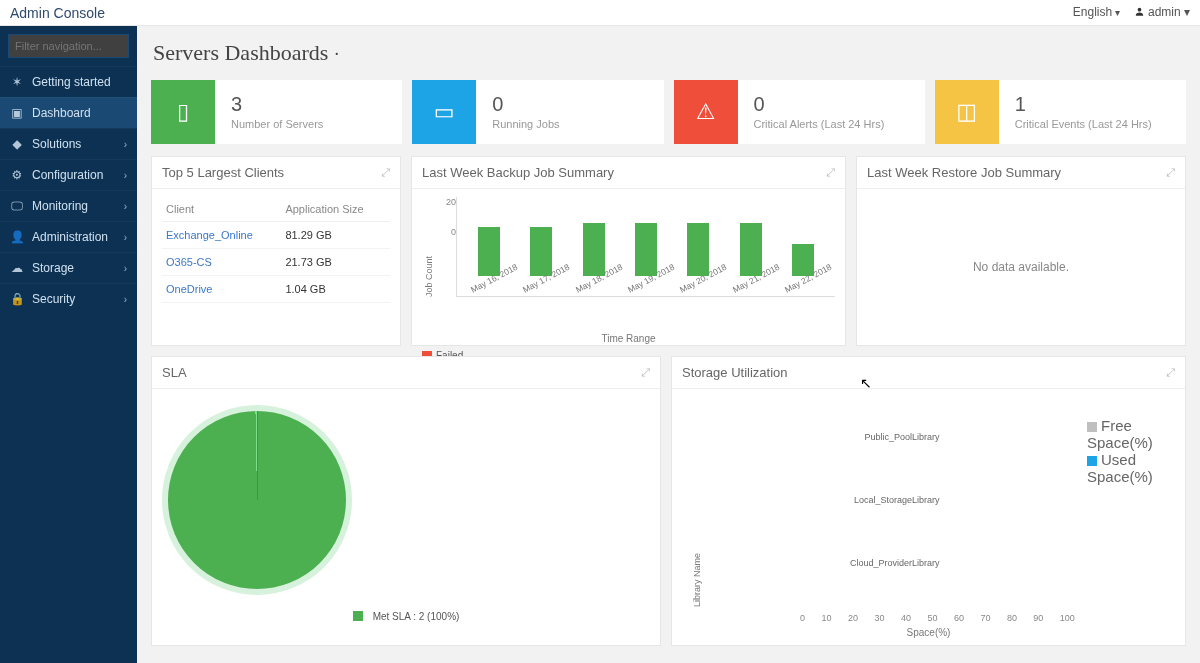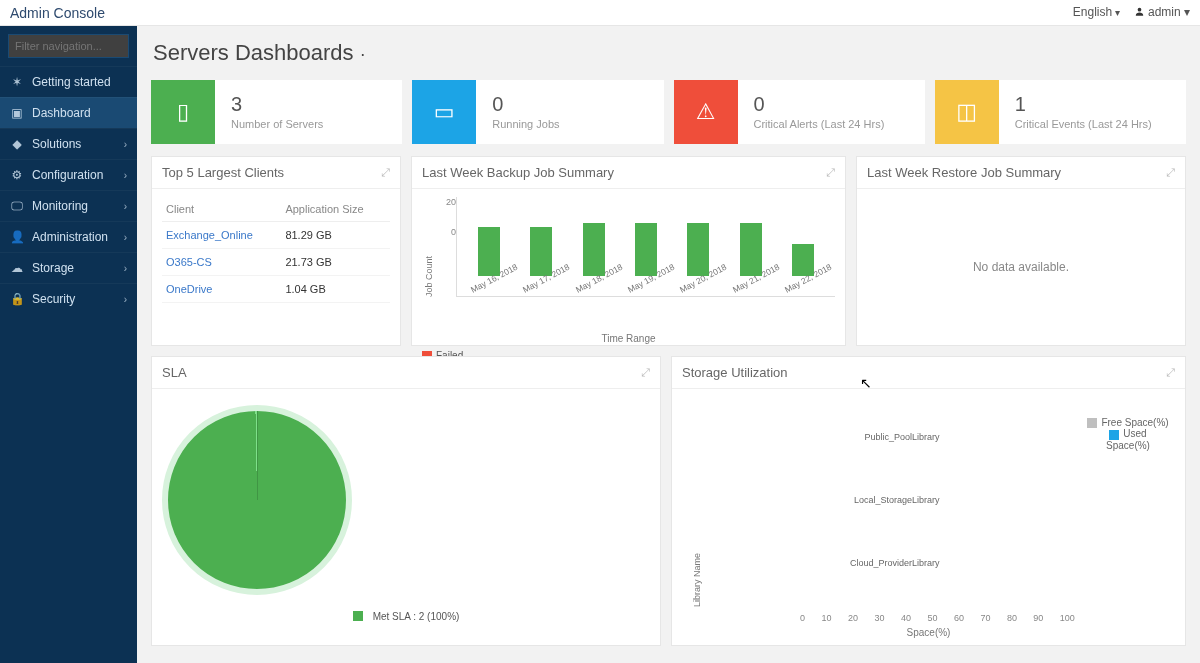--- a/index.html
+++ b/index.html
@@ -56,21 +56,21 @@
     border-top:1px solid rgba(255,255,255,0.04);
     position:relative;
   }
   .nav-item.active { background:#1a4a73; }
   .nav-item .chev { margin-left:auto; font-size:10px; opacity:.7;}
   .nav-item .nic { width:14px; text-align:center; opacity:.85; font-size:12px;}
   .nav-item .lbl { flex:1; }
 
   
   .main { flex:1; overflow:auto; padding: 10px 14px 20px 14px; }
-  .page-title { font-size:22px; color:#444; font-weight:400; margin: 4px 0 14px 2px; }
+  .page-title { font-size:22px; color:#444; font-weight:400; margin: 4px 0 14px 2px; font-family: Liberation Serif, serif; }
   .page-title .dot { font-size:18px; }
 
   
   .stats-row { display:flex; gap:10px; margin-bottom:12px; }
   .stat-card {
     background:#fff;
     flex:1;
     height:64px;
     display:flex;
     align-items:center;
@@ -142,21 +142,21 @@
   .sla-legend{display:flex;justify-content:center;gap:6px;font-size:10px;color:#555;margin-top:16px;}
 
   .su { flex:1; height:290px;}
   .su-chart { display:flex; padding:20px 6px 0 6px; height:210px;}
   .su-ytitle{writing-mode:vertical-rl;transform:rotate(180deg);font-size:9px;color:#777;padding:0 4px;}
   .su-rows{flex:1;display:flex;flex-direction:column;justify-content:space-around;}
   .su-row{display:flex;align-items:center;height:34px;flex-direction:column;}
   .su-rlbl{width:110px;font-size:9px;color:#666;text-align:right;padding-right:8px;}
   .su-bar{flex:1;height:16px;background:#bfbfbf;position:relative;}
   .su-used{position:absolute;left:0;top:0;bottom:0;background:#1ca4e6;}
-  .su-legend{width:90px;font-size:10px;color:#666;padding-left:8px;text-align:center;}
+  .su-legend{width:90px;font-size:15px;color:#666;padding-left:8px;}
   .su-xaxis{display:flex;margin-left:118px;margin-right:100px;justify-content:space-between;font-size:9px;color:#888;margin-top:6px;}
   .su-xtitle{text-align:center;font-size:10px;color:#777;margin-top:4px;}
 
   .cursor{position:absolute;font-size:14px;color:#000;pointer-events:none;}
 </style>
 </head>
 <body>
 
 <div class="topbar">
   <div class="topbar-title">Admin Console</div>

